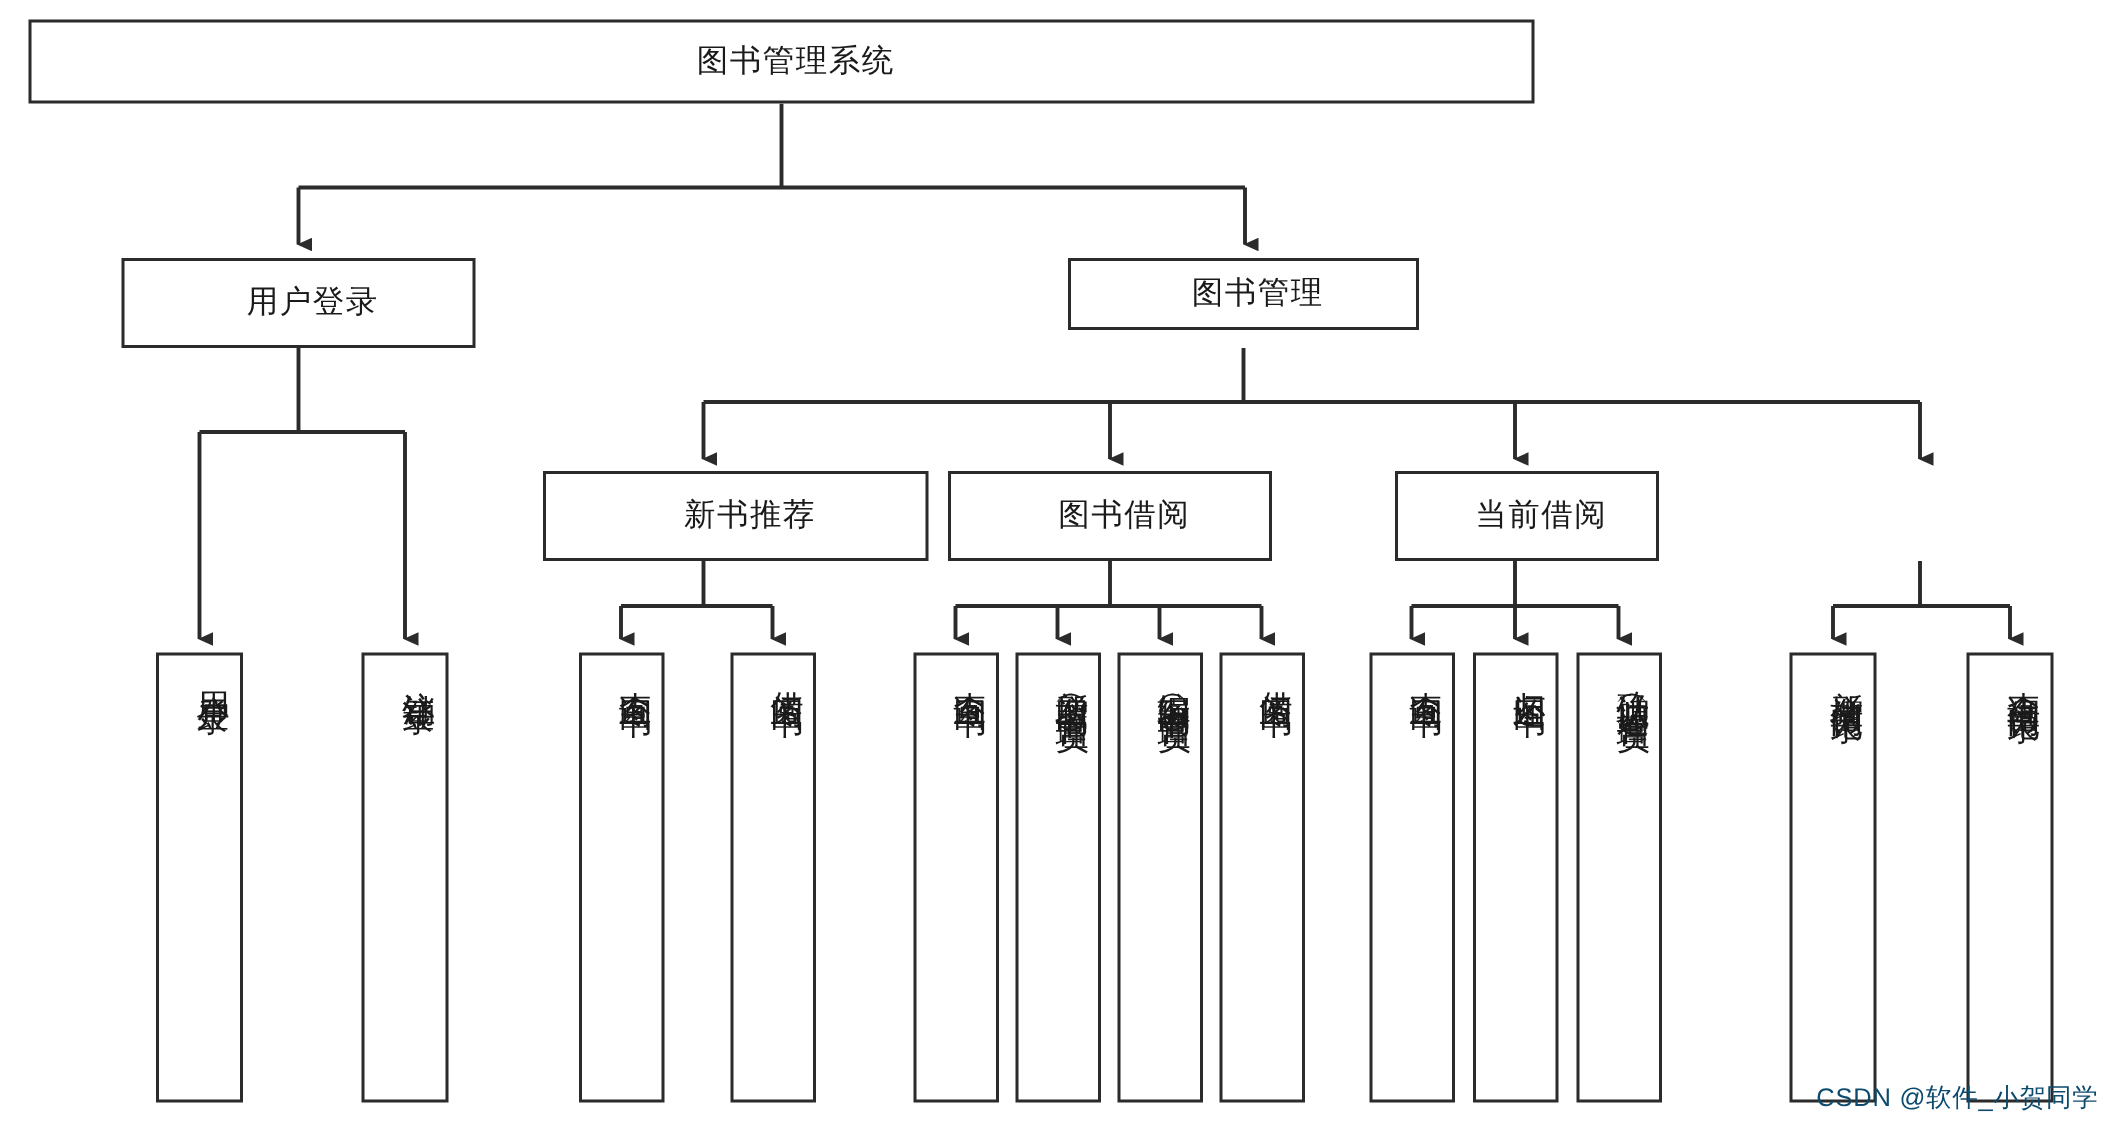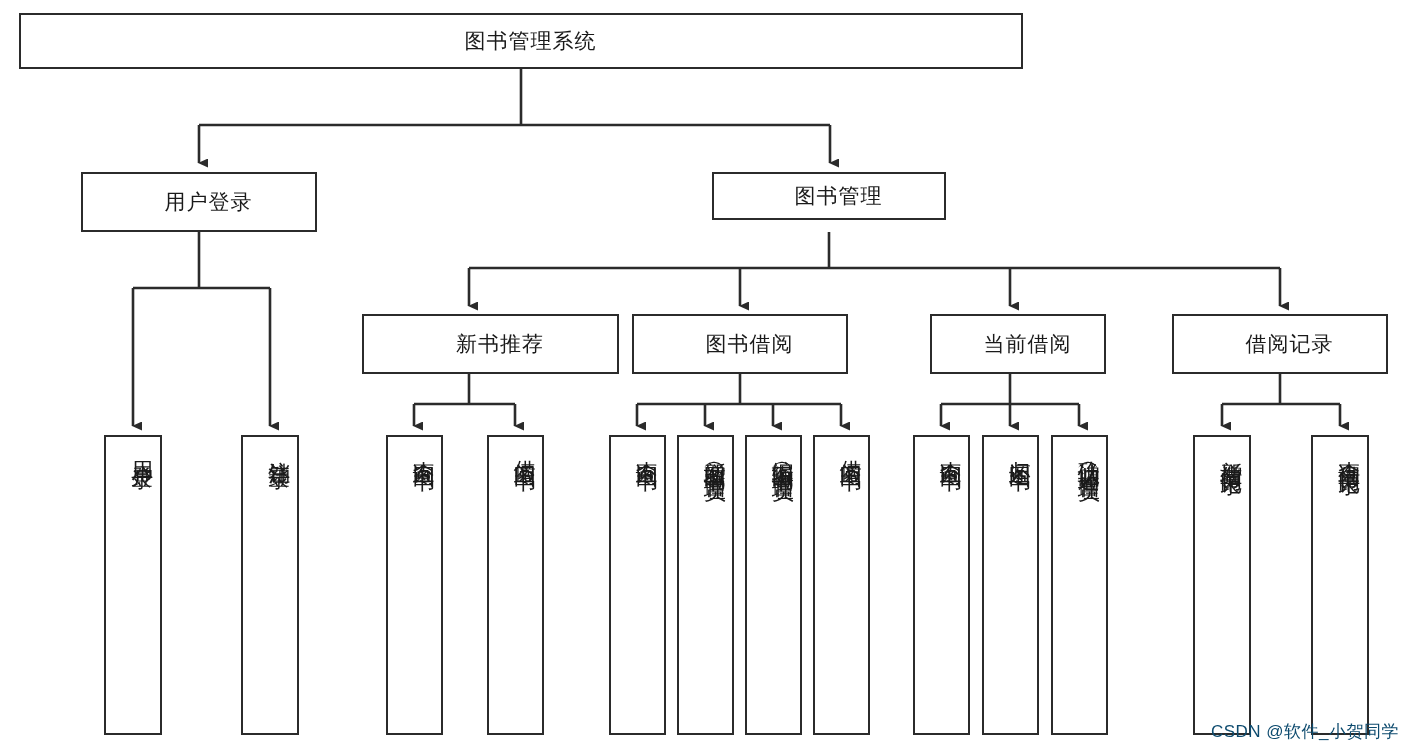--- a/index.html
+++ b/index.html
@@ -141,23 +141,20 @@
   </div>
 
   <div class="node-box" style="left:632px; top:314px; width:216px; height:60px;">
     <span class="node-label">图书借阅</span>
   </div>
 
   <div class="node-box" style="left:902px; top:314px; width:176px; height:60px;margin-left:28px;">
     <span class="node-label">当前借阅</span>
   </div>
 
-  <div class="node-box" style="left:1172px; top:314px; width:216px; height:60px;">
-    <span class="node-label">借阅记录</span>
-  </div>
 
   <div class="node-box vertical leaf-tall" style="left:104px; top:435px; width:58px; height:300px;">
     <span class="node-label">用户登录</span>
   </div>
 
   <div class="node-box vertical leaf-tall" style="left:241px; top:435px; width:58px; height:300px;">
     <span class="node-label">注销登录</span>
   </div>
 
   <div class="node-box vertical leaf-tall" style="left:386px; top:435px; width:57px; height:300px;">

